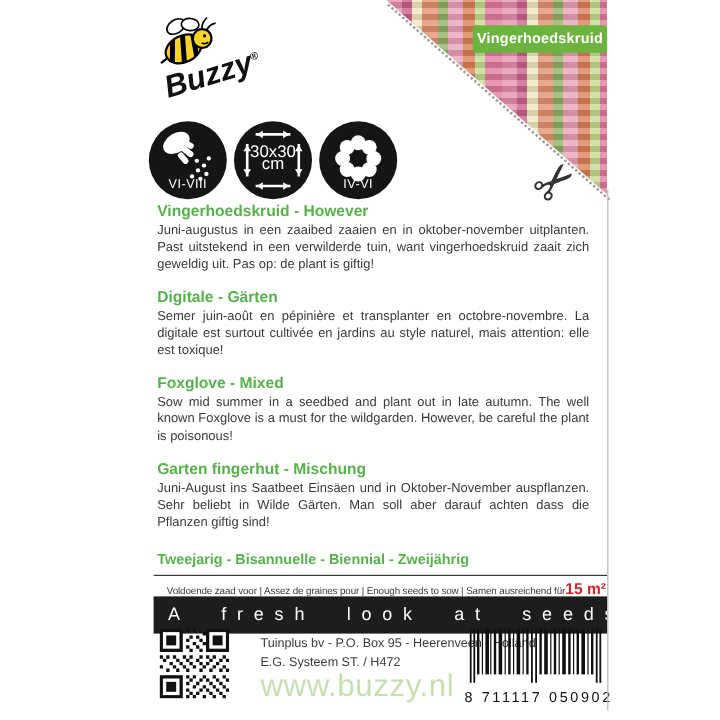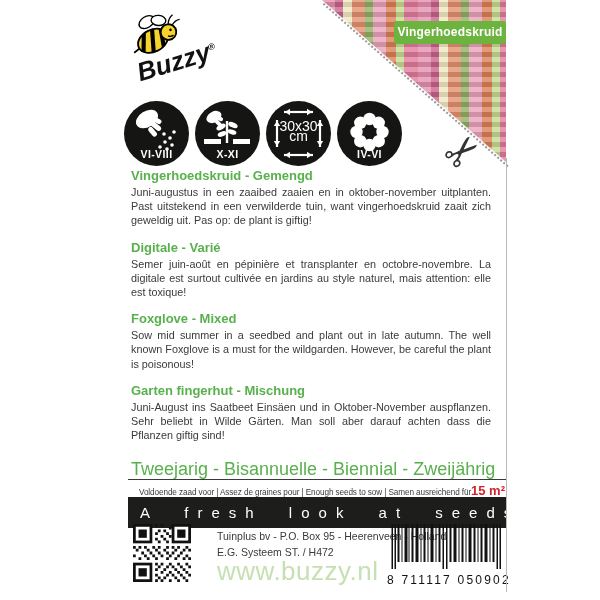--- a/index.html
+++ b/index.html
@@ -28,31 +28,31 @@
   .logo{position:absolute;left:112px;top:6px;width:120px;height:85px;}
   .logo svg{position:absolute;left:14px;top:6px;transform:rotate(-8deg);}
   .logo-text{position:absolute;left:24px;top:40px;font-size:26px;font-weight:bold;
     font-style:italic;color:#111;transform:rotate(-17deg);letter-spacing:0;}
   .logo-text sup{font-size:9px;font-style:normal;}
 
   
   .icons-row{position:absolute;left:124px;top:101px;display:flex;gap:6px;}
   .icon-circle{position:relative;width:65px;height:65px;border-radius:50%;background:#151513;}
   .icon-circle .months{position:absolute;bottom:6px;left:0;width:100%;text-align:center;
-    color:#fff;font-size:10.5px;font-weight:bold;letter-spacing:.4px;}
+    color:#fff;font-size:10.5px;font-weight:normal;letter-spacing:.4px;}
   .icon-circle svg{position:absolute;left:0;top:0;}
   .sp-txt{position:absolute;top:20px;left:0;width:100%;text-align:center;color:#fff;
     font-size:14px;font-weight:normal;line-height:10px;}
 
   
   .content{position:absolute;left:131px;top:168px;width:372px;}
   .section h3{margin:0 0 2px 0;font-size:13px;color:#58b14c;font-weight:bold;}
   .section p{margin:0 12px 12px 0;font-size:10.8px;line-height:14.2px;color:#3a3a38;text-align:justify;}
 
-  .lifecycle{position:absolute;left:131px;top:459px;font-size:18px;font-weight:normal;color:#58b14c;}
+  .lifecycle{position:absolute;left:131px;top:459px;font-size:12px;font-weight:bold;color:#58b14c;}
   .divider{position:absolute;left:128px;top:479px;width:378px;height:0;border-top:1px solid #3a3a38;}
   .coverage{position:absolute;left:131px;top:483px;width:374px;display:flex;
     justify-content:flex-end;align-items:baseline;font-size:8.2px;color:#3a3a38;letter-spacing:-.1px;}
   .coverage .val{color:#d2232b;font-weight:bold;font-size:13px;letter-spacing:0;}
 
   .tagline-bar{position:absolute;left:128px;top:497px;width:378px;height:31px;background:#1d1d1b;
     color:#fff;font-size:15px;line-height:31px;letter-spacing:9px;word-spacing:13px;
     padding-left:12px;box-sizing:border-box;white-space:nowrap;overflow:hidden;}
 
   
@@ -114,37 +114,20 @@
             <circle cx="41" cy="41" r="1.8"></circle>
           <circle cx="48" cy="44" r="1.8"></circle>
             <circle cx="36" cy="46" r="1.8"></circle>
             <circle cx="43" cy="48" r="1.8"></circle>
           <circle cx="50" cy="31" r="1.8"></circle>
         </g>
       </svg>
       <div class="months">VI-VIII</div>
     </div>
     <div class="icon-circle">
-      <svg width="65" height="65" viewBox="0 0 65 65">
-        <g fill="#fff">
-          <ellipse cx="19" cy="16" rx="8" ry="5.5" transform="rotate(-28 19 16)"></ellipse>
-          <rect x="21" y="13" width="9" height="4" rx="2" transform="rotate(30 21 13)"></rect>
-          <rect x="22" y="18" width="8" height="4" rx="2" transform="rotate(45 22 18)"></rect>
-          <rect x="9" y="38" width="17" height="5"></rect>
-          <rect x="38" y="38" width="17" height="5"></rect>
-          <ellipse cx="26" cy="26" rx="5" ry="2.6" transform="rotate(-30 26 26)"></ellipse>
-          <ellipse cx="38" cy="24" rx="5" ry="2.6" transform="rotate(25 38 24)"></ellipse>
-          <ellipse cx="27" cy="33" rx="4.5" ry="2.4" transform="rotate(-20 27 33)"></ellipse>
-          <ellipse cx="37" cy="31" rx="4.5" ry="2.4" transform="rotate(18 37 31)"></ellipse>
-        </g>
-        <path d="M32 42V20" stroke="#fff" stroke-width="2.4"></path>
-      </svg>
-      <div class="months">X-XI</div>
-    </div>
-    <div class="icon-circle">
       <svg width="65" height="65" viewBox="0 0 65 65" stroke="#fff" stroke-width="2.2" fill="#fff">
         <path d="M18 11h29"></path>
           <path d="M18 54h29"></path>
           <path d="M11 19v27"></path>
           <path d="M54 19v27"></path>
         <path d="M19 11l5-3.2v6.4z" stroke="none"></path>
           <path d="M46 11l-5-3.2v6.4z" stroke="none"></path>
         <path d="M19 54l5-3.2v6.4z" stroke="none"></path>
           <path d="M46 54l-5-3.2v6.4z" stroke="none"></path>
         <path d="M11 20l-3.2 5h6.4z" stroke="none"></path>
@@ -170,25 +153,25 @@
             <circle cx="23.3" cy="21.8" r="6.2"></circle>
         </g>
         <circle cx="32.5" cy="31" r="4.2" fill="#151513"></circle>
       </svg>
       <div class="months">IV-VI</div>
     </div>
   </div>
 
   <div class="content">
     <div class="section">
-      <h3>Vingerhoedskruid - Gemengd</h3>
+      <h3>Vingerhoedskruid - However</h3>
       <p>Juni-augustus in een zaaibed zaaien en in oktober-november uitplanten. Past uitstekend in een verwilderde tuin, want vingerhoedskruid zaait zich geweldig uit. Pas op: de plant is giftig!</p>
     </div>
     <div class="section">
-      <h3>Digitale - Varié</h3>
+      <h3>Digitale - Gärten</h3>
       <p>Semer juin-août en pépinière et transplanter en octobre-novembre. La digitale est surtout cultivée en jardins au style naturel, mais attention: elle est toxique!</p>
     </div>
     <div class="section">
       <h3>Foxglove - Mixed</h3>
       <p>Sow mid summer in a seedbed and plant out in late autumn. The well known Foxglove is a must for the wildgarden. However, be careful the plant is poisonous!</p>
     </div>
     <div class="section">
       <h3>Garten fingerhut - Mischung</h3>
       <p>Juni-August ins Saatbeet Einsäen und in Oktober-November auspflanzen. Sehr beliebt in Wilde Gärten. Man soll aber darauf achten dass die Pflanzen giftig sind!</p>
     </div>

